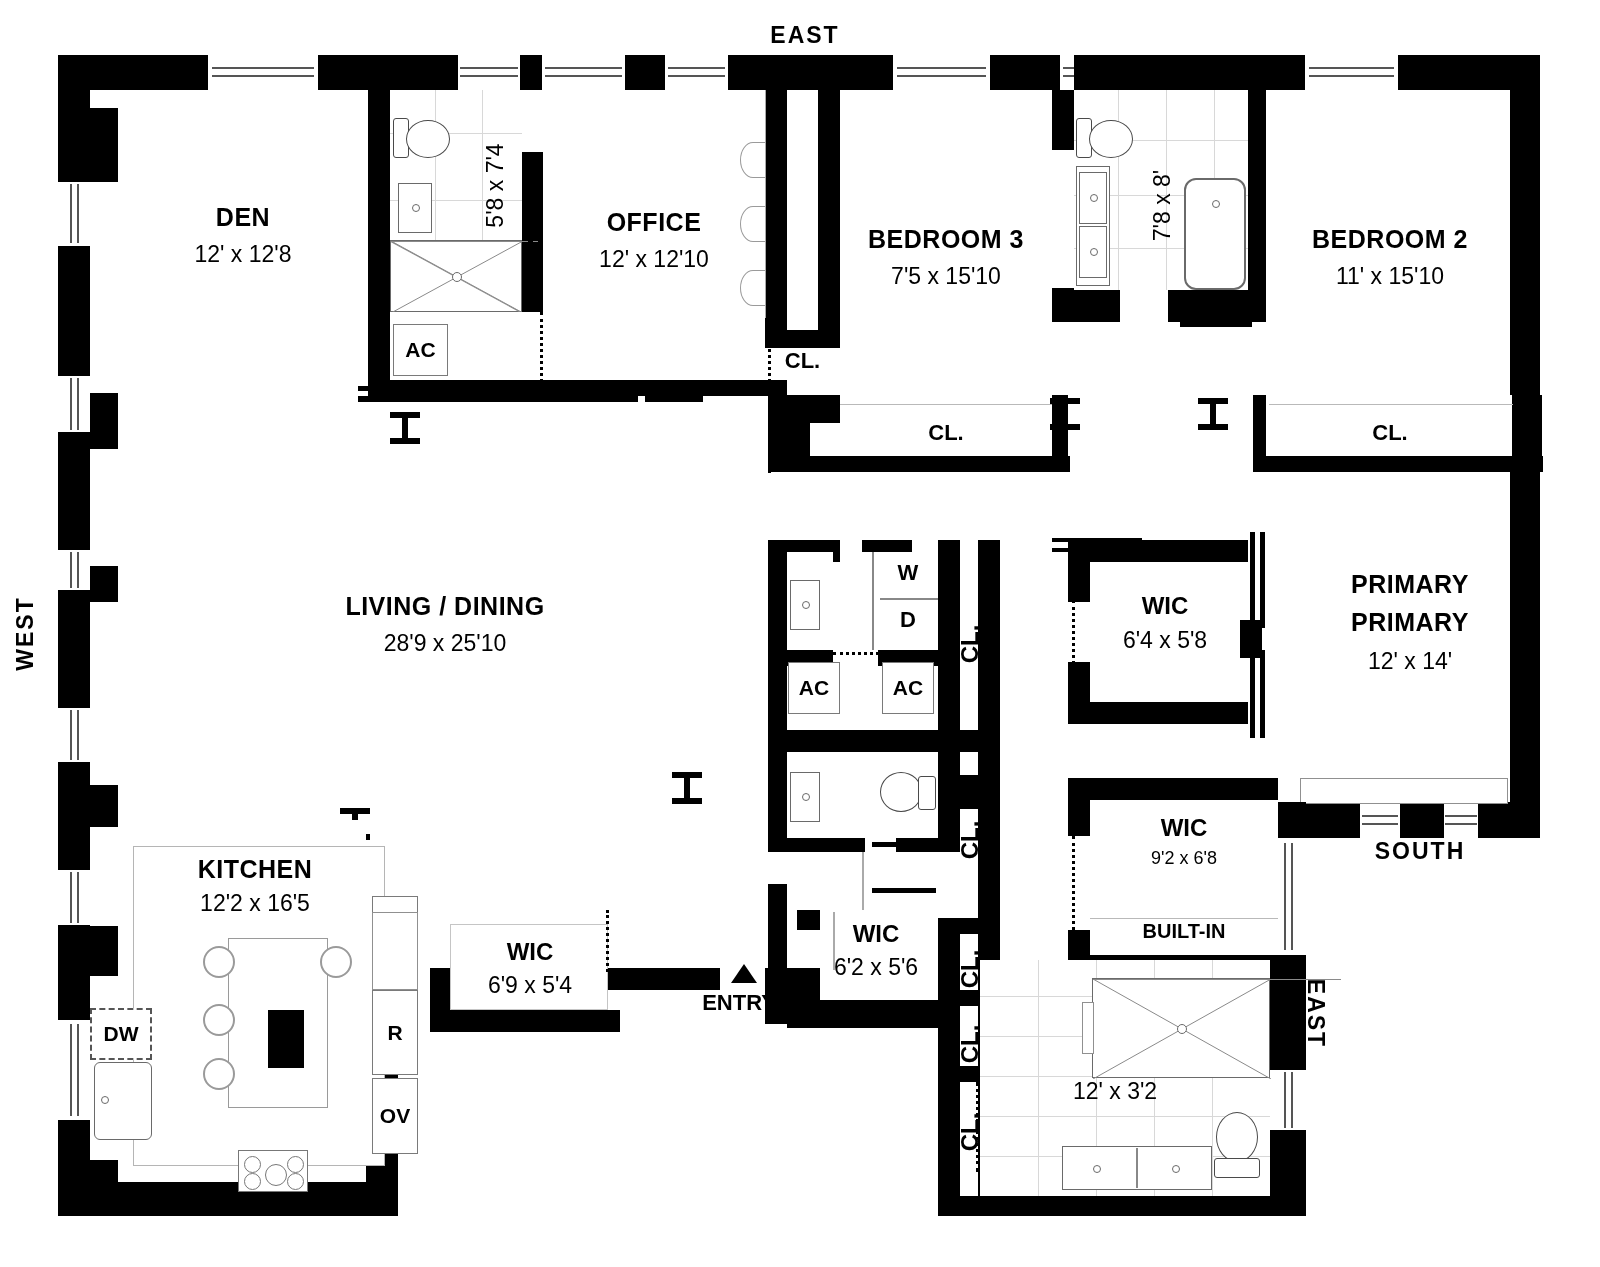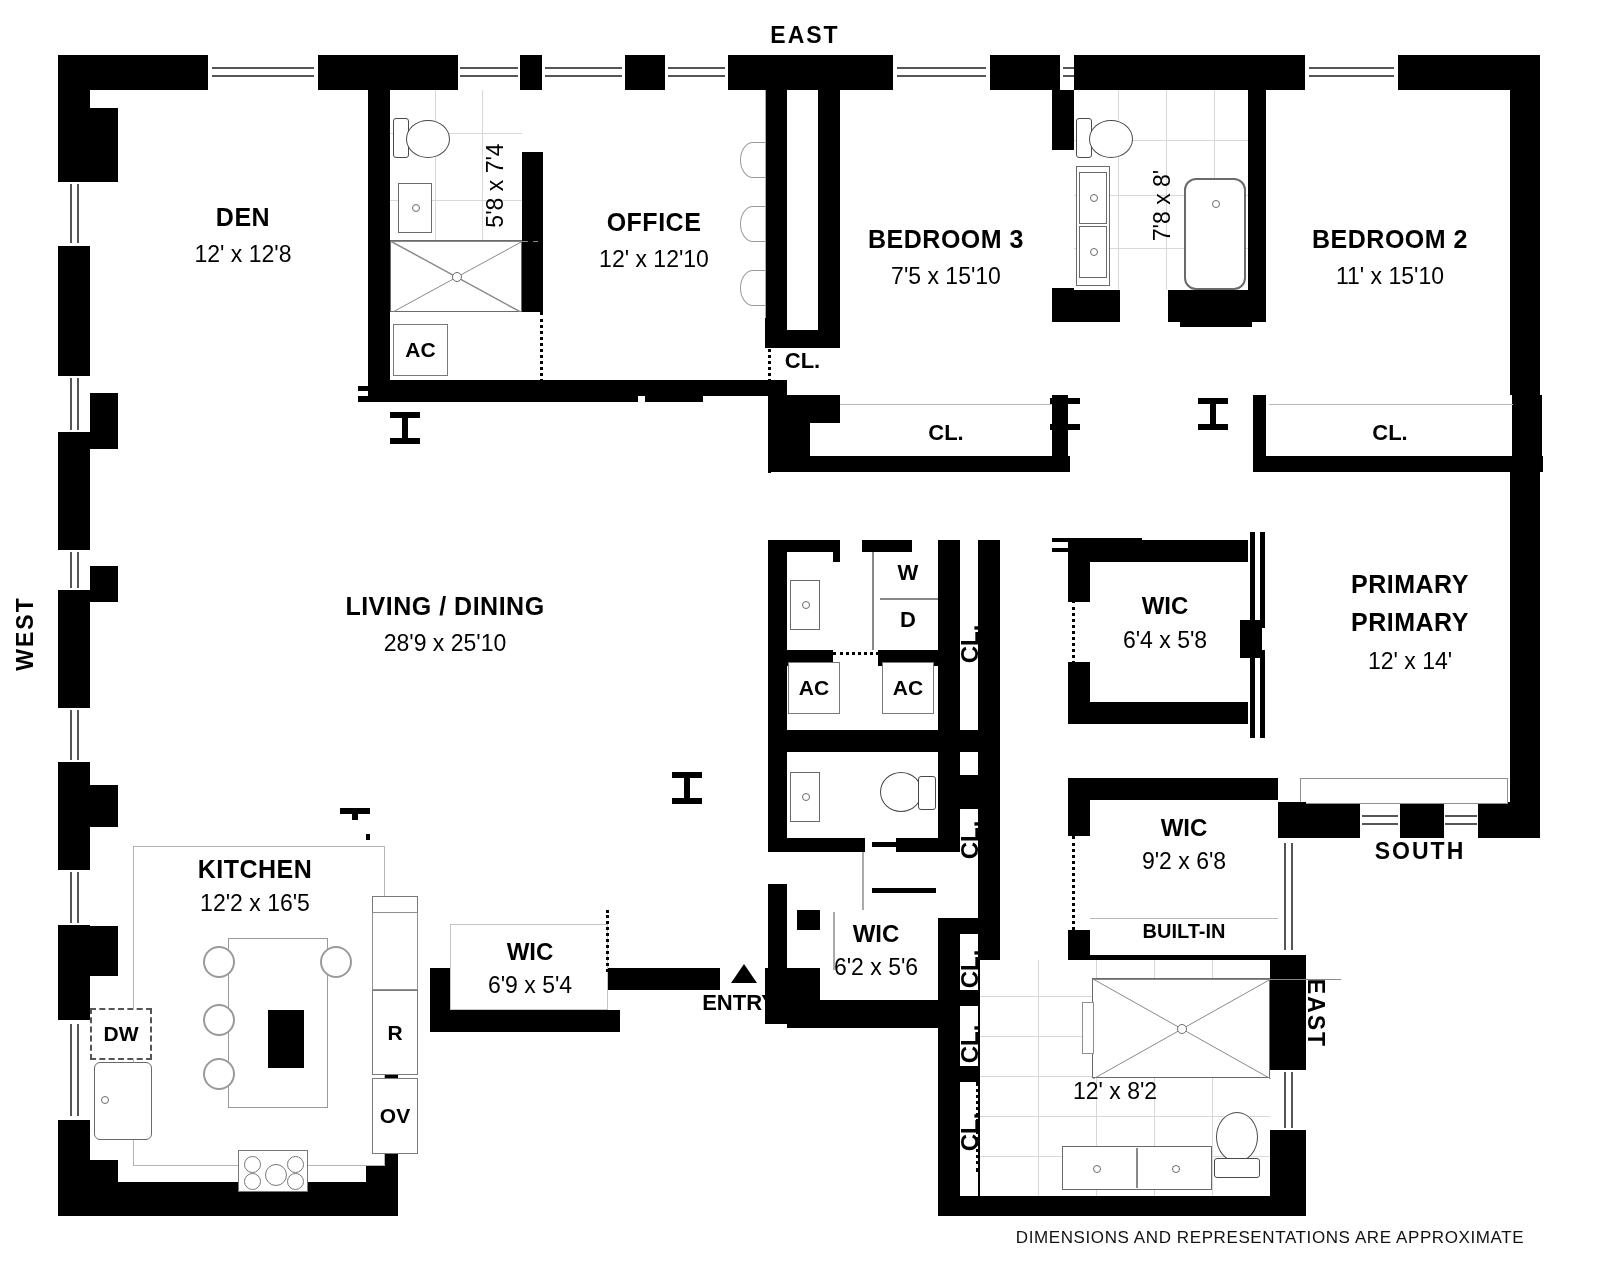--- a/index.html
+++ b/index.html
@@ -402,21 +402,21 @@
   <div class="dotv" style="left:1072px;top:600px;height:64px;"></div>
   <div class="dline" style="left:1052px;top:538px;width:90px;height:4px;"></div>
   <div class="dline" style="left:1052px;top:548px;width:90px;height:4px;"></div>
   <div class="bar" style="left:1250px;top:532px;width:5px;height:96px;"></div>
   <div class="bar" style="left:1250px;top:650px;width:5px;height:88px;"></div>
   <div class="bar" style="left:1260px;top:532px;width:5px;height:96px;"></div>
   <div class="bar" style="left:1260px;top:650px;width:5px;height:88px;"></div>
 
   <div class="room" style="left:1090px;top:800px;width:188px;height:155px;"></div>
   <div class="lbl small" style="left:1090px;top:814px;width:188px;font-size:24px;">WIC</div>
-  <div class="lbl smallr" style="left:1090px;top:848px;width:188px;font-size:23px;font-weight:normal;">9'2 x 6'8</div>
+  <div class="lbl smallr" style="left:1090px;top:848px;width:188px;font-size:18px;font-weight:normal;">9'2 x 6'8</div>
   <div class="dotv" style="left:1072px;top:836px;height:94px;"></div>
   <div class="hair" style="left:1090px;top:918px;width:188px;height:1px;"></div>
   <div class="lbl small" style="left:1090px;top:920px;width:188px;font-size:20px;">BUILT-IN</div>
 
   <div class="tile" style="left:980px;top:960px;width:290px;height:236px;">
     <div class="tl" style="left:0;top:36px;width:100%;height:1px;"></div>
     <div class="tl" style="left:0;top:76px;width:100%;height:1px;"></div>
     <div class="tl" style="left:0;top:116px;width:100%;height:1px;"></div>
     <div class="tl" style="left:0;top:156px;width:100%;height:1px;"></div>
     <div class="tl" style="left:0;top:196px;width:100%;height:1px;"></div>
@@ -426,23 +426,22 @@
     <div class="tl" style="left:232px;top:0;width:1px;height:100%;"></div>
   </div>
   <div class="shower" style="left:1092px;top:978px;width:178px;height:100px;">
     <svg width="178" height="100" style="position:absolute;left:0;top:0;">
         <line x1="0" y1="0" x2="178" y2="100" stroke="#8a8a8a" stroke-width="1"></line>
         <line x1="0" y1="100" x2="178" y2="0" stroke="#8a8a8a" stroke-width="1"></line>
       </svg>
     <em></em>
   </div>
   <div class="thin" style="left:1082px;top:1002px;width:12px;height:52px;"></div>
-  <div class="lbl rdim" style="left:1030px;top:1078px;width:170px;">12' x 8'2</div>
+  <div class="lbl rdim" style="left:1030px;top:1078px;width:170px;">12' x 3'2</div>
   <div class="fx" style="left:1062px;top:1146px;width:150px;height:44px;"></div>
   <div class="hair" style="left:1136px;top:1148px;width:2px;height:40px;background:#888;"></div>
   <div class="sink-dot" style="left:1093px;top:1165px;"></div>
   <div class="sink-dot" style="left:1172px;top:1165px;"></div>
   <div class="toilet-bowl" style="left:1216px;top:1112px;width:40px;height:48px;"></div>
   <div class="toilet-tank" style="left:1214px;top:1158px;width:44px;height:18px;"></div>
 
-  <div class="lbl disclaim" style="left:990px;top:1228px;width:560px;text-align:center;">DIMENSIONS AND REPRESENTATIONS ARE APPROXIMATE</div>
 
 </div>
 
 </body></html>

